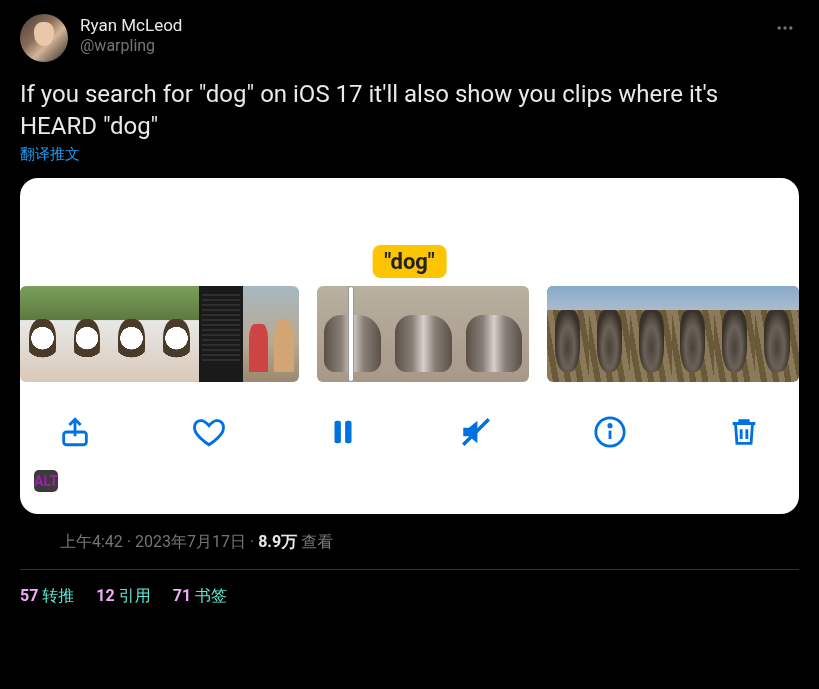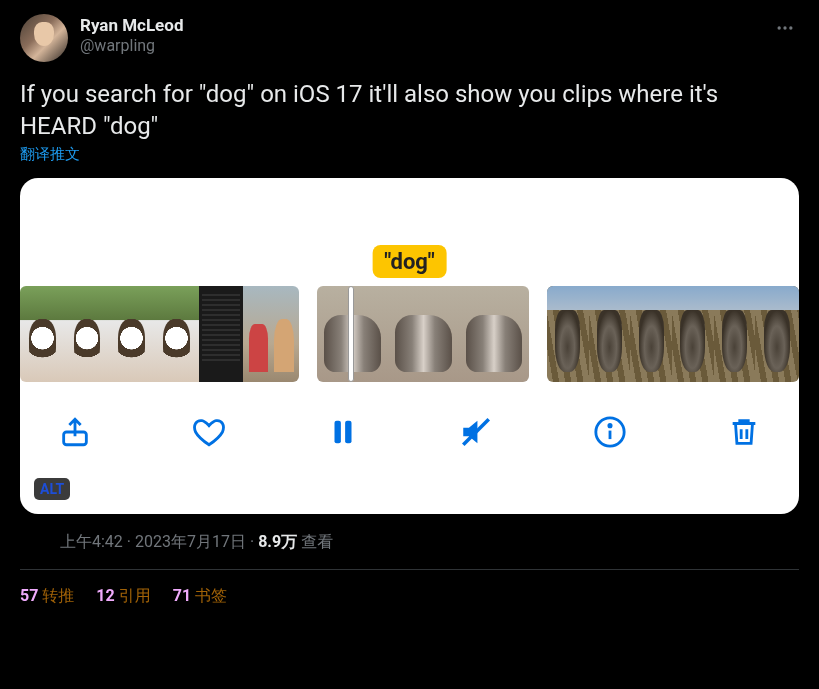--- a/index.html
+++ b/index.html
@@ -31,21 +31,21 @@
   .avatar::after {
     content: "";
     position: absolute;
     top: 8px; left: 14px;
     width: 20px; height: 24px;
     background: #e8c8a8;
     border-radius: 40% 40% 50% 50%;
   }
   .names { flex: 1; }
   .display-name {
-    font-weight: 700;
+    font-weight: 400;
     font-size: 17px;
     color: #e7e9ea;
     line-height: 1.3;
   }
   .handle {
     font-size: 16px;
     color: #71767b;
     line-height: 1.2;
   }
   .more-icon {
@@ -145,26 +145,26 @@
     align-items: center;
     padding: 0 38px;
   }
   .tb-btn { color: #0071e3; display:flex; align-items:center; justify-content:center;}
   .tb-btn svg { width: 34px; height: 34px; stroke: currentColor; fill: none; stroke-width: 2; }
   .tb-btn.pause svg rect { fill: currentColor; stroke:none;}
   .tb-btn.trash svg { stroke-width:2;}
   .alt-badge {
     position: absolute;
     left: 14px;
-    bottom: 14px;
+    bottom: 22px;
     background: rgba(0,0,0,0.77);
-    color: #1d4ed8;
+    color: #a21caf;
     font-weight: 700;
     font-size: 14px;
-    padding: 3px 6px;
+    padding: 3px 0;
     border-radius: 5px;
   }
   .meta {
     margin-top: 18px;
     color: #71767b;
     font-size: 16px;
     margin-left: 40px;
   }
   .meta .sep { margin: 0 4px; }
   .meta .views-num { color:#e7e9ea; font-weight:700;}
@@ -173,21 +173,21 @@
     background: #2f3336;
     margin-top: 16px;
   }
   .stats {
     display: flex;
     gap: 22px;
     padding: 16px 0 0 0;
     font-size: 16px;
   }
   .stat-num { color:#f0abfc; font-weight:700; margin-right:4px;}
-  .stat-label { color:#a16207;margin-top:8px;}
+  .stat-label { color:#5eead4;margin-top:8px;}
 </style>
 </head>
 <body>
 
 <div class="tweet">
 
   <div class="header">
     <div class="avatar"></div>
     <div class="names">
       <div class="display-name">Ryan McLeod</div>

